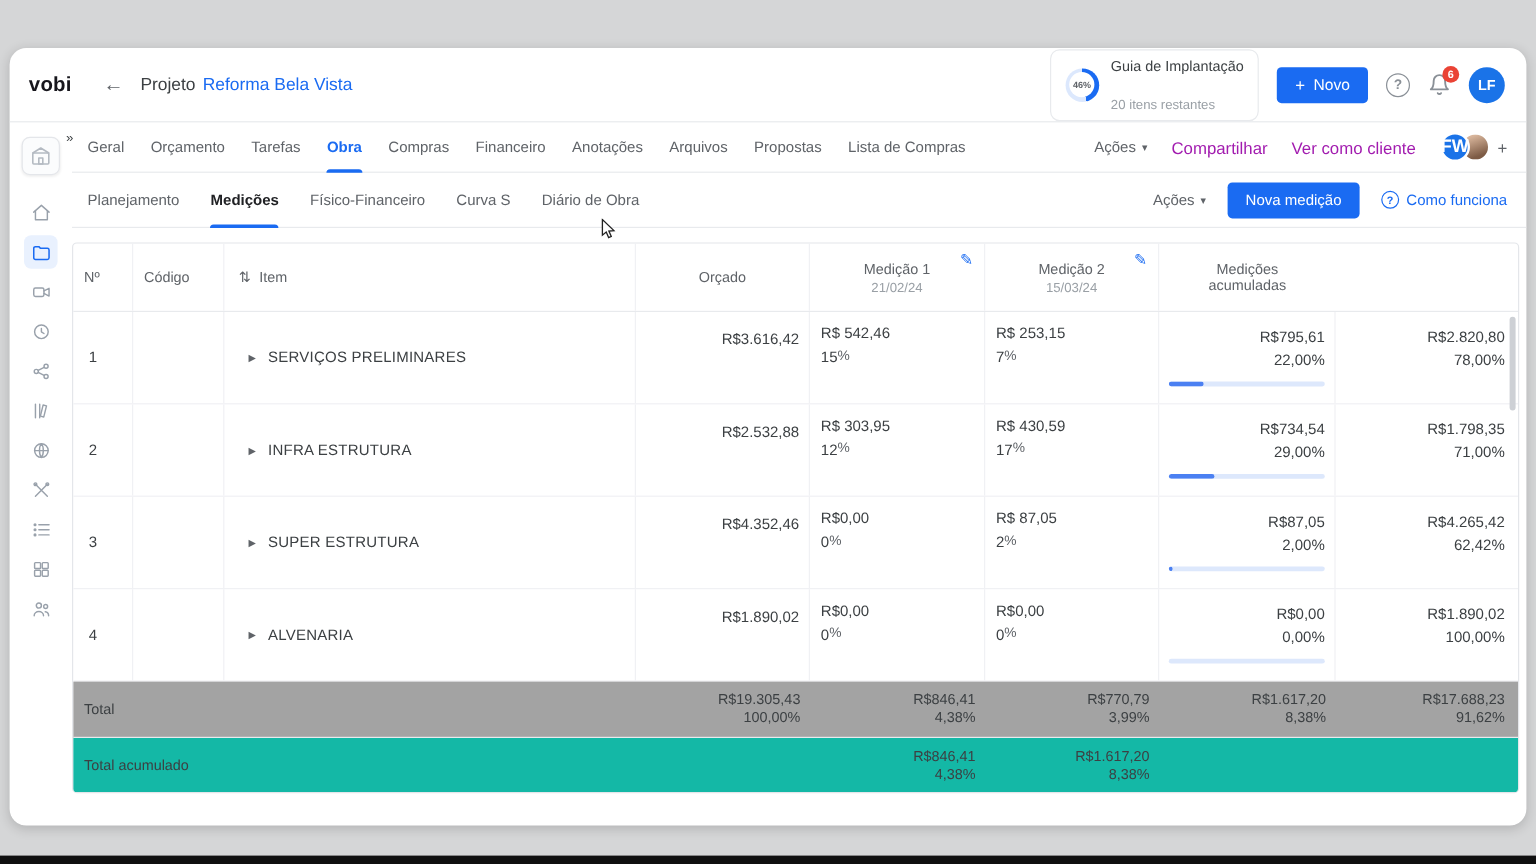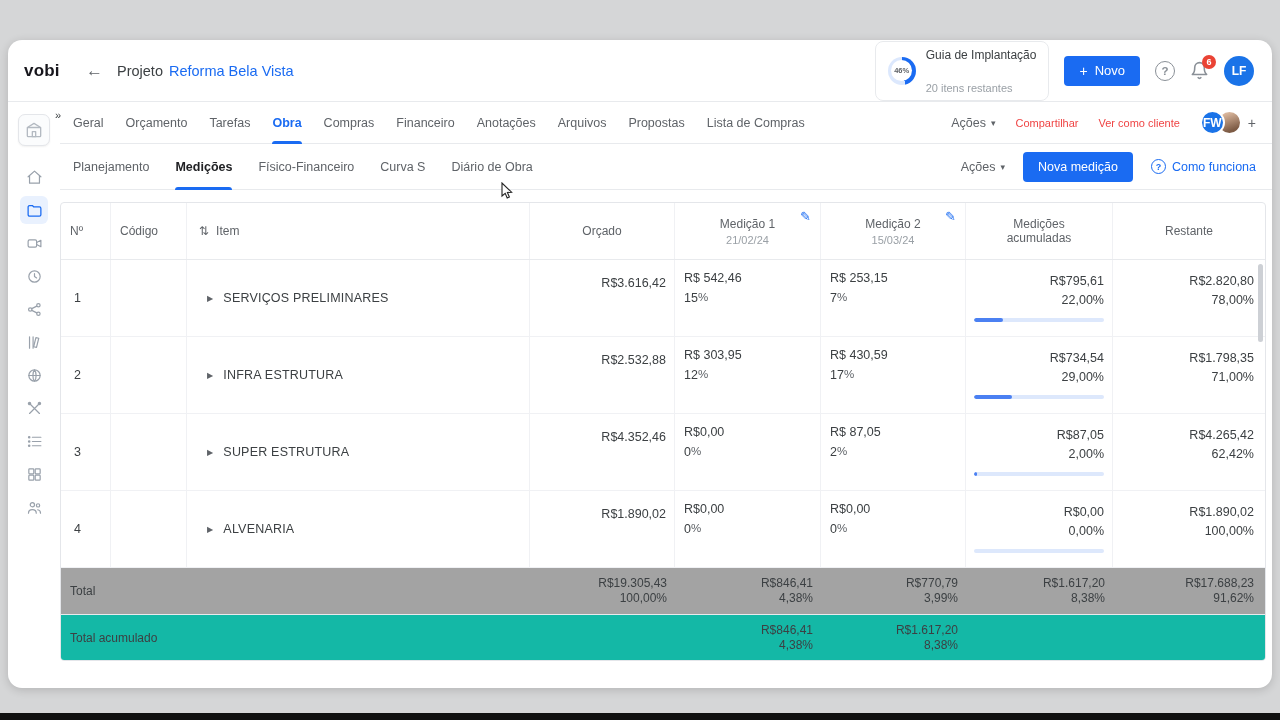--- a/index.html
+++ b/index.html
@@ -40,23 +40,23 @@
   .collapse{position:absolute;left:-7px;top:7px;font-size:11px;color:#3c4043;background:#fff;padding:0 2px;cursor:pointer;z-index:3}
 
   
   .nav{height:42px;flex:0 0 auto;display:flex;align-items:stretch;padding:0 16px 0 13px;border-bottom:1px solid #e8eaed}
   .tab{position:relative;display:flex;align-items:center;margin-right:22px;font-size:12.5px;color:#5f6368;cursor:pointer;white-space:nowrap}
   .tab.active{color:#1a6bf2;font-weight:600}
   .tab.active::after{content:"";position:absolute;left:0;right:0;bottom:-1px;height:3px;border-radius:3px 3px 0 0;background:#1a6bf2}
   .nav-right{margin-left:auto;display:flex;align-items:center;gap:20px}
   .link-gray{font-size:12.5px;color:#5f6368;display:flex;gap:5px;align-items:center;cursor:pointer;white-space:nowrap}
   .caret{font-size:9px;color:#5f6368}
-  .link-blue{font-size:11px;color:#ef4444;font-weight:500;cursor:pointer;white-space:nowrap}
+  .link-blue{font-size:14px;color:#a21caf;font-weight:500;cursor:pointer;white-space:nowrap}
   .av-stack{display:flex;align-items:center}
-  .av-s{width:25px;height:25px;border-radius:50%;border:2px solid #fff;display:flex;align-items:center;justify-content:center;font-size:12px;font-weight:700;color:#fff;cursor:pointer}
+  .av-s{width:25px;height:25px;border-radius:50%;border:2px solid #fff;display:flex;align-items:center;justify-content:center;font-size:15px;font-weight:700;color:#fff;cursor:pointer}
   .av-fw{background:#1a73e8;z-index:2}
   .av-photo{margin-left:-8px;background:linear-gradient(160deg,#d8b59b 15%,#7d5b45 80%);z-index:1}
   .av-plus{margin-left:6px;color:#5f6368;font-size:14px;cursor:pointer}
 
   .subnav{height:46px;flex:0 0 auto;display:flex;align-items:stretch;padding:0 16px 0 13px;border-bottom:1px solid #e8eaed}
   .stab{position:relative;display:flex;align-items:center;margin-right:26px;font-size:12.5px;color:#5f6368;cursor:pointer;white-space:nowrap}
   .stab.active{color:#202124;font-weight:600}
   .stab.active::after{content:"";position:absolute;left:0;right:0;bottom:-1px;height:3px;border-radius:3px 3px 0 0;background:#1a6bf2}
   .subnav-right{margin-left:auto;display:flex;align-items:center;gap:18px}
   .btn-blue{background:#1a6bf2;color:#fff;font-size:12.5px;font-weight:500;padding:8px 15px;border-radius:4px;cursor:pointer;white-space:nowrap}
@@ -298,21 +298,20 @@
               </div>
               <div class="th">
                 <span>Medição 2</span>
                 <span class="sub">15/03/24</span>
                 <span class="edit-ic">✎</span>
               </div>
               <div class="th">
                 <span>Medições</span>
                 <span>acumuladas</span>
               </div>
-              <div class="th">Restante</div>
             </div>
 
             <div class="tr row">
               <div class="td c-num">1</div>
               <div class="td"></div>
               <div class="td c-item">
                 <span class="tri">▶</span>
                 <span>SERVIÇOS PRELIMINARES</span>
               </div>
               <div class="td c-budget">R$3.616,42</div>

